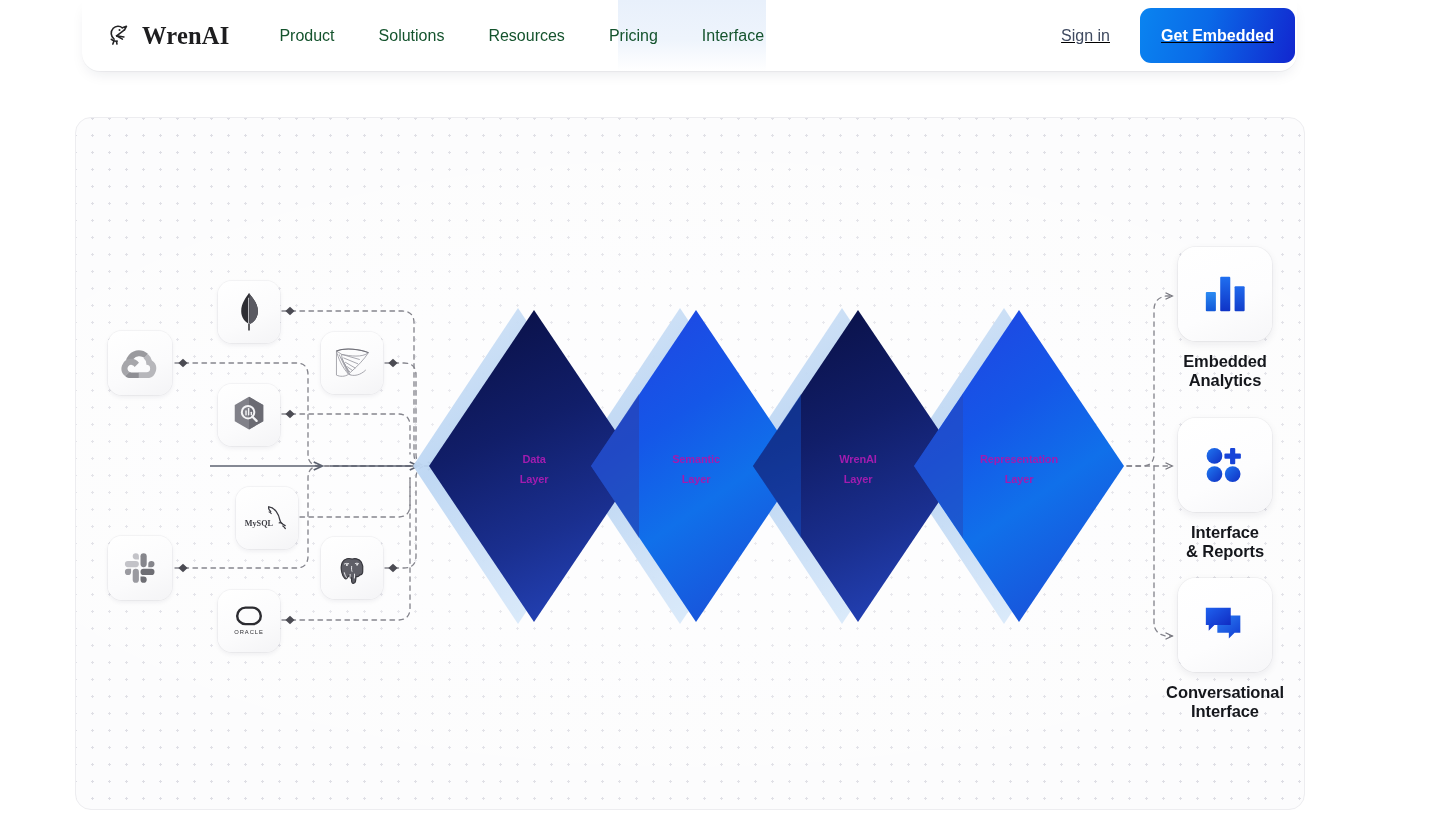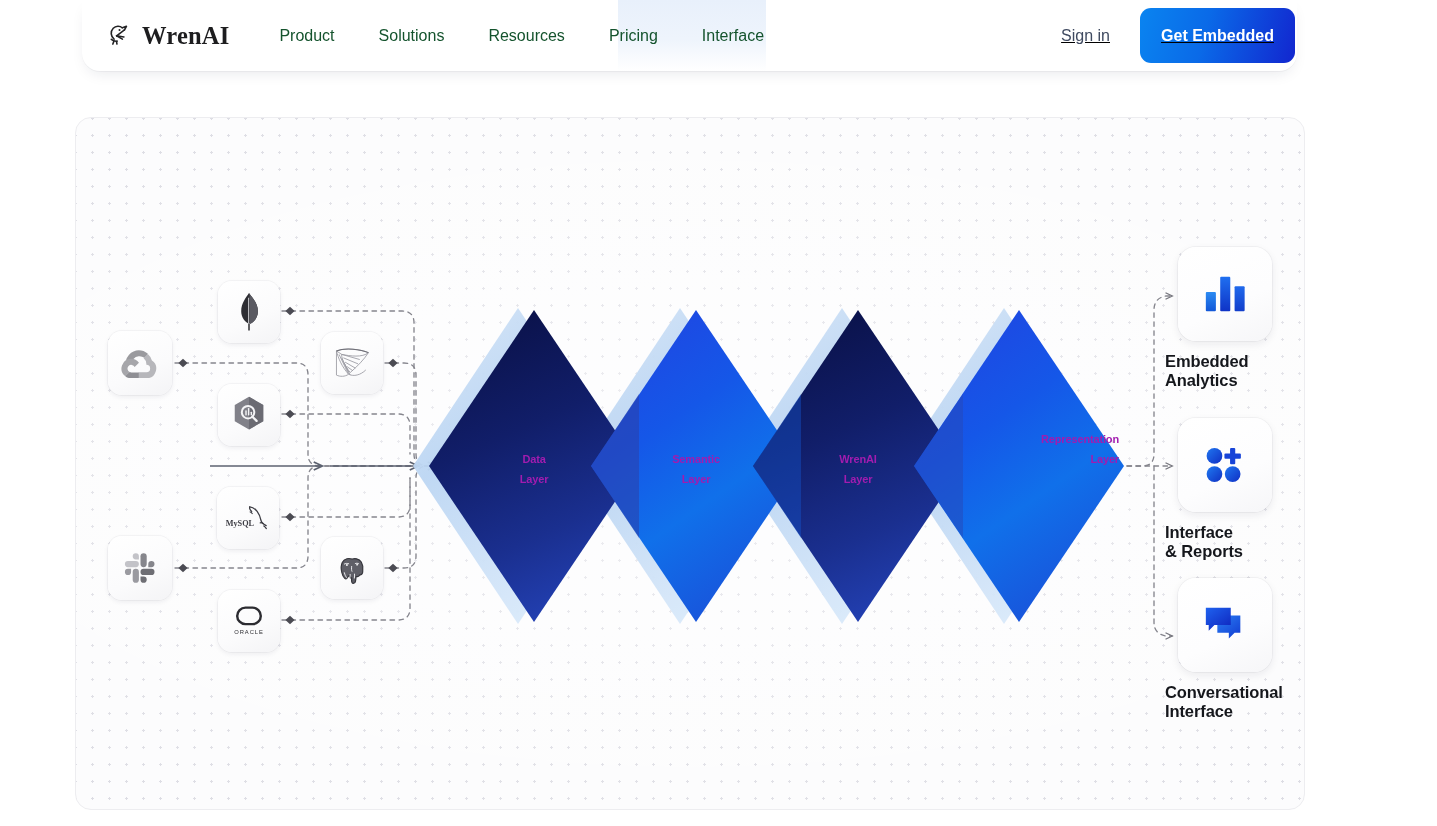--- a/index.html
+++ b/index.html
@@ -103,21 +103,21 @@
     background: linear-gradient(155deg,#ffffff 0%,#fbfbfc 60%,#f4f4f6 100%);
     border-radius: 14px;
     box-shadow: 0 2px 5px rgba(22,30,55,.07), 0 0 0 1px rgba(30,35,60,.035);
     display: flex; align-items: center; justify-content: center;
     z-index: 6;
   }
   .tile.sq62 { width: 62px; height: 62px; }
   .tile.sq64 { width: 64px; height: 64px; }
 
   
-  .out-group { position: absolute; z-index: 8; width: 120px; }
+  .out-group { position: absolute; z-index: 8; width: 120px; text-align: center; }
   .out-tile {
     width: 94px; height: 94px; margin: 0 auto;
     background: linear-gradient(155deg,#ffffff 0%,#fdfdfe 60%,#f6f6f8 100%);
     border-radius: 18px;
     box-shadow: 0 3px 8px rgba(22,30,55,.08), 0 0 0 1px rgba(30,35,60,.04);
     display:flex; align-items:center; justify-content:center;
   }
   .out-label {
     margin-top: 11px;
     font-size: 16.5px; font-weight: bold; line-height: 19px;
@@ -273,21 +273,21 @@
     <div>Layer</div>
   </div>
   <div class="dlabel" style="left:596px; top:450px;">
     <div>Semantic</div>
     <div>Layer</div>
   </div>
   <div class="dlabel" style="left:758px; top:450px;">
     <div>WrenAI</div>
     <div>Layer</div>
   </div>
-  <div class="dlabel" style="left:919px; top:430px;text-align:right;">
+  <div class="dlabel" style="left:919px; top:450px;">
     <div>Representation</div>
     <div>Layer</div>
   </div>
 
   <div class="tile sq64" style="left:108px; top:331px;">
     <svg width="38" height="30" viewBox="0 0 40 32">
       <path d="M24.8 10.4l3.2-3.2.2-1.3C22.3.6 13.4 1.2 8.3 7.1a15.6 15.6 0 0 0-3.3 6.3l1.1-.2 6.4-1 .5-.5a8.7 8.7 0 0 1 11.6-1.3z" fill="#9a9a9e"></path>
       <path d="M32.7 13.3a14.4 14.4 0 0 0-4.3-7l-4.5 4.5a8 8 0 0 1 2.9 6.3v.8a4 4 0 0 1 0 8h-8l-.8.8v4.8l.8.8h8a10.4 10.4 0 0 0 5.9-19z" fill="#b7b7bb"></path>
       <path d="M10.7 32.3h8V26h-8a4 4 0 0 1-1.6-.4l-1.1.4-3.2 3.2-.3 1.1a10.4 10.4 0 0 0 6.2 2z" fill="#8f8f94"></path>
       <path d="M10.7 11.5A10.4 10.4 0 0 0 4.4 30.2l4.6-4.6a4 4 0 1 1 5.3-5.3l4.6-4.6a10.4 10.4 0 0 0-8.2-4.2z" fill="#a6a6aa"></path>
@@ -323,21 +323,21 @@
       <circle cx="17" cy="17" r="6.6" fill="none" stroke="#f4f4f6" stroke-width="2.1"></circle>
       <path d="M21.6 21.8l4.4 4.4" stroke="#f4f4f6" stroke-width="2.4" stroke-linecap="round"></path>
       <g fill="#f4f4f6">
         <rect x="14.1" y="15.1" width="1.5" height="5.3" rx=".6"></rect>
         <rect x="16.9" y="12.6" width="1.5" height="7.8" rx=".6"></rect>
         <rect x="19.7" y="16.6" width="1.5" height="3.8" rx=".6"></rect>
       </g>
     </svg>
   </div>
 
-  <div class="tile sq62" style="left:217px; top:487px;">
+  <div class="tile sq62" style="left:236px; top:487px;">
     <svg width="48" height="30" viewBox="0 0 56 34">
       <g fill="none" stroke="#3d3d44" stroke-width="1.5" stroke-linecap="round" stroke-linejoin="round">
         <path d="M30 4c3.5.3 6.2 2.1 8.7 5.3 2.4 3.1 3.6 6.6 4.5 10.6.4 1.8 1.3 3 2.6 3.9 1.1.8 2.3 1.3 3.4 2"></path>
         <path d="M30 4c-.4 2.2.6 4.2 2.3 5.4"></path>
         <path d="M42.3 22.6c1.3-.3 2.6.2 3.6 1"></path>
         <path d="M46.5 26.3c1.1.8 2.1 1.8 2.9 3"></path>
       </g>
       <g fill="#3d3d44" font-family="Liberation Serif, serif" font-size="9.6" font-weight="bold">
         <text x="2" y="26">MySQL</text>
       </g>

